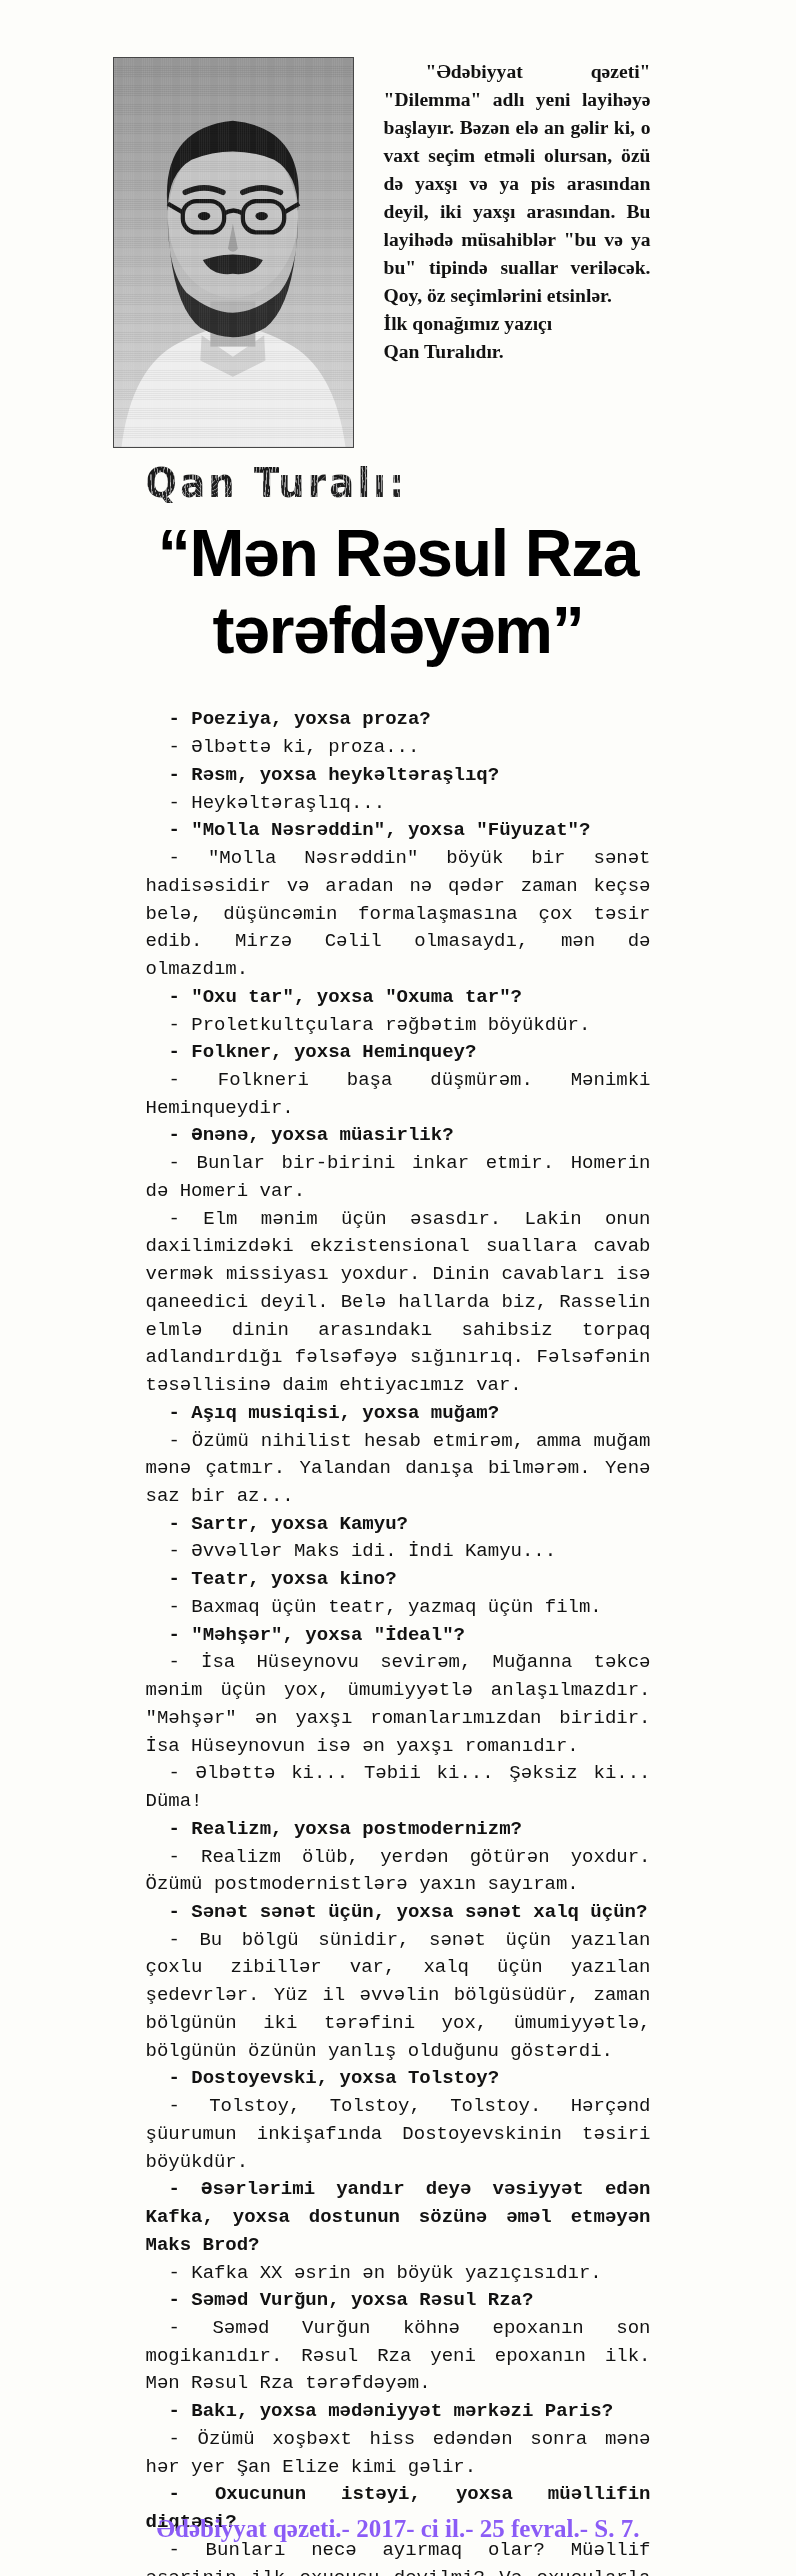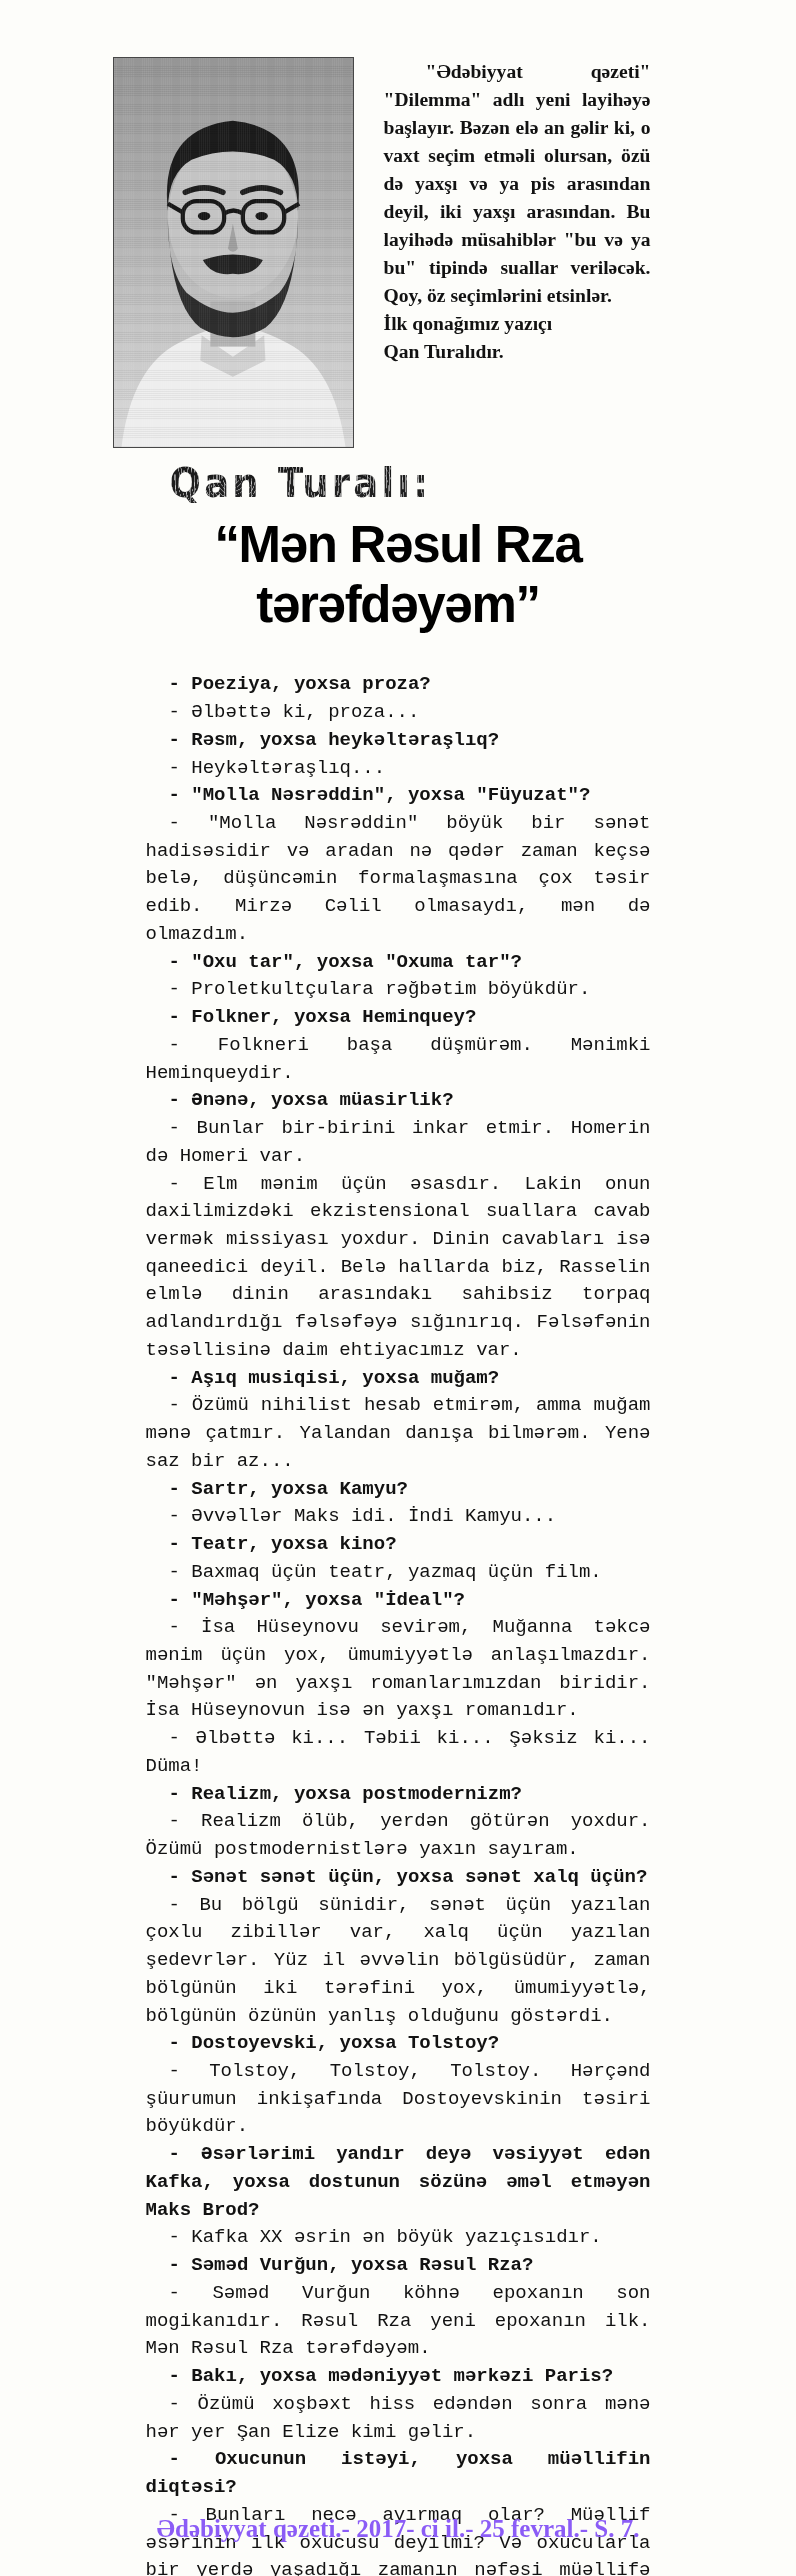--- a/index.html
+++ b/index.html
@@ -39,21 +39,21 @@
     font-weight: bold;
     font-size: 19.6px;
     line-height: 1.43;
     text-align: justify;
     padding-top: 1.3px;
   }
   .intro-paragraph { text-indent: 42px; }
   .guest-line { text-align: left; }
 
   
-  .masthead { margin-top: 16.4px; margin-left: 24px; }
+  .masthead { margin-top: 16.4px; margin-left: 0; }
   .masthead-text {
     display: inline-block;
     font-family: "DejaVu Sans", sans-serif;
     font-weight: bold;
     font-size: 37px;
     letter-spacing: 3.2px;
     color: #1b1b1b;
     transform: scaleY(1.08);
     transform-origin: left bottom;
   }
@@ -68,21 +68,21 @@
       color: transparent;
     }
   }
 
   
   .headline {
     margin-top: 7.6px;
     text-align: center;
     font-family: "Liberation Sans", sans-serif;
     font-weight: bold;
-    font-size: 51px;
+    font-size: 66px;
     line-height: 1.17;
     letter-spacing: -1.3px;
     color: #000;
   }
 
   
   .interview-body {
     margin-top: 37px;
     font-size: 19px;
     line-height: 1.46;

